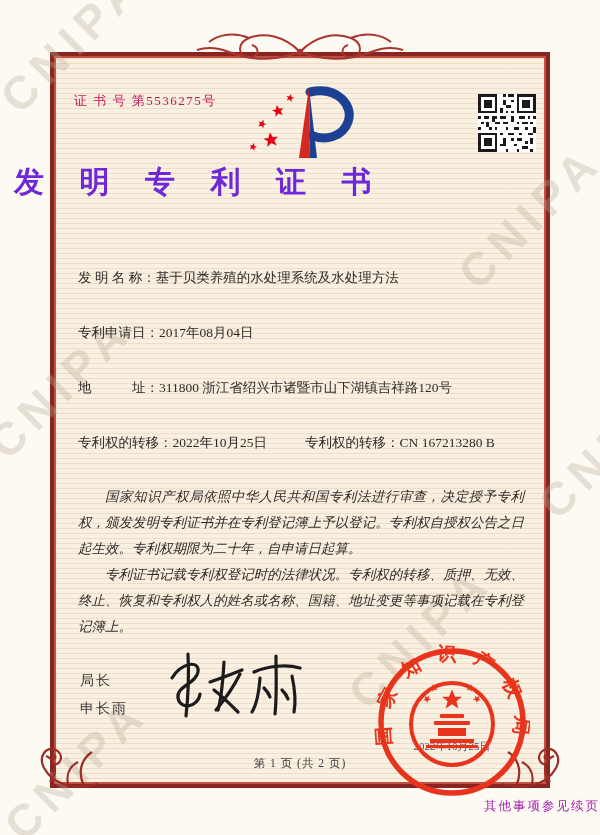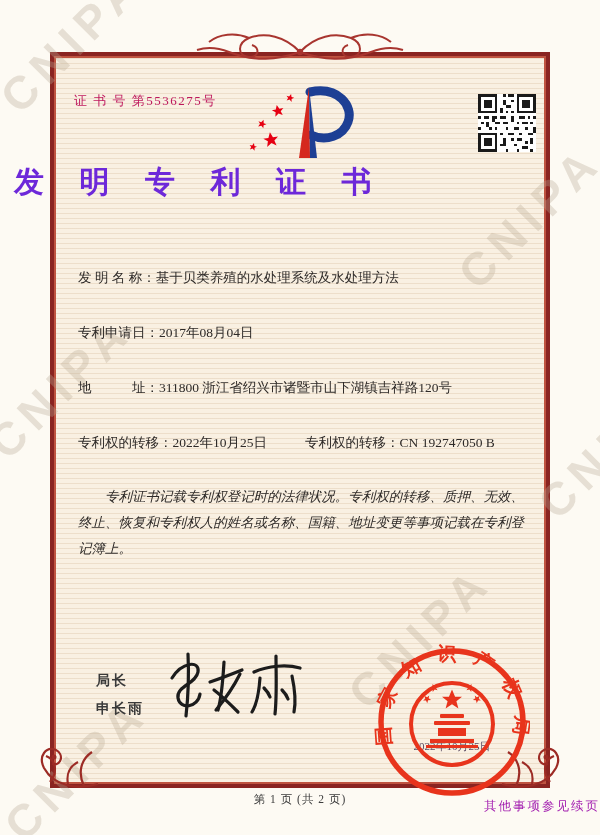--- a/index.html
+++ b/index.html
@@ -17,26 +17,26 @@
   .logo{left:240px;top:84px;}
   .qr{left:478px;top:94px;}
   .title{left:0;width:600px;top:162px;font-size:30px;font-weight:bold;
          letter-spacing:14px;text-indent:14px;color:#6d28d9;}
   .fields{left:78px;top:240px;font-size:13.5px;}
   .frow{height:35px;line-height:35px;white-space:nowrap;margin-top:20px;}
   .gap2{display:inline-block;width:38px;}
   .bodytx{left:78px;top:484px;width:446px;font-size:13.5px;line-height:26px;
           text-align:justify;font-style:italic;}
   .bodytx p{margin:0;text-indent:2em;}
-  .sigblock{left:96px;top:666px;font-family:"Liberation Sans",sans-serif;font-size:14px;
-            line-height:28px;color:#3a3a3a;letter-spacing:2px;font-weight:bold;}
+  .sigblock{left:80px;top:666px;font-family:"Liberation Sans",sans-serif;font-size:14px;
+            line-height:28px;color:#3a3a3a;letter-spacing:2px;}
   .sig{left:158px;top:648px;z-index:4;}
   .seal{left:374px;top:644px;z-index:5;}
   .pageinfo{left:50px;width:500px;top:756px;text-align:center;font-size:11.5px;
-            letter-spacing:1px;color:#3c3c3c;margin-top:36px;}
+            letter-spacing:1px;color:#3c3c3c;}
   .contnote{left:0;width:600px;top:798px;text-align:right;font-size:12.5px;
             letter-spacing:2px;color:#a21caf;}
   .orn{position:absolute;z-index:4;pointer-events:none;}
   .orn-top{left:183px;top:26px;}
   .orn-bl{left:24px;top:710px;}
   .orn-br{left:496px;top:710px;transform:scaleX(-1);}
 </style>
 </head>
 <body>
 
@@ -124,25 +124,26 @@
     <div class="frow">
       <span>发 明 名 称：</span><span>基于贝类养殖的水处理系统及水处理方法</span>
     </div>
     <div class="frow">
       <span>专利申请日：</span><span>2017年08月04日</span>
     </div>
     <div class="frow">
       <span>地　　　址：</span><span>311800 浙江省绍兴市诸暨市山下湖镇吉祥路120号</span>
     </div>
     <div class="frow">
-      <span>专利权的转移：</span><span>2022年10月25日</span><span class="gap2"></span><span>专利权的转移：</span><span>CN 192747050 B</span>
+      <span>专利权的转移：</span><span>2022年10月25日</span><span class="gap2"></span><span>专利权的转移：</span><span>CN 167213280 B</span>
     </div>
   </div>
 
   <div class="ct bodytx">
+    <p>国家知识产权局依照中华人民共和国专利法进行审查，决定授予专利权，颁发发明专利证书并在专利登记簿上予以登记。专利权自授权公告之日起生效。专利权期限为二十年，自申请日起算。</p>
     <p>专利证书记载专利权登记时的法律状况。专利权的转移、质押、无效、终止、恢复和专利权人的姓名或名称、国籍、地址变更等事项记载在专利登记簿上。</p>
   </div>
 
   <div class="ct sigblock">
     <div>局长</div>
     <div>申长雨</div>
   </div>
 
   <svg class="ct sig" width="160" height="78" viewBox="0 0 160 78">
     <g stroke="#1c1c1c" stroke-width="3.2" fill="none" stroke-linecap="round" stroke-linejoin="round">

